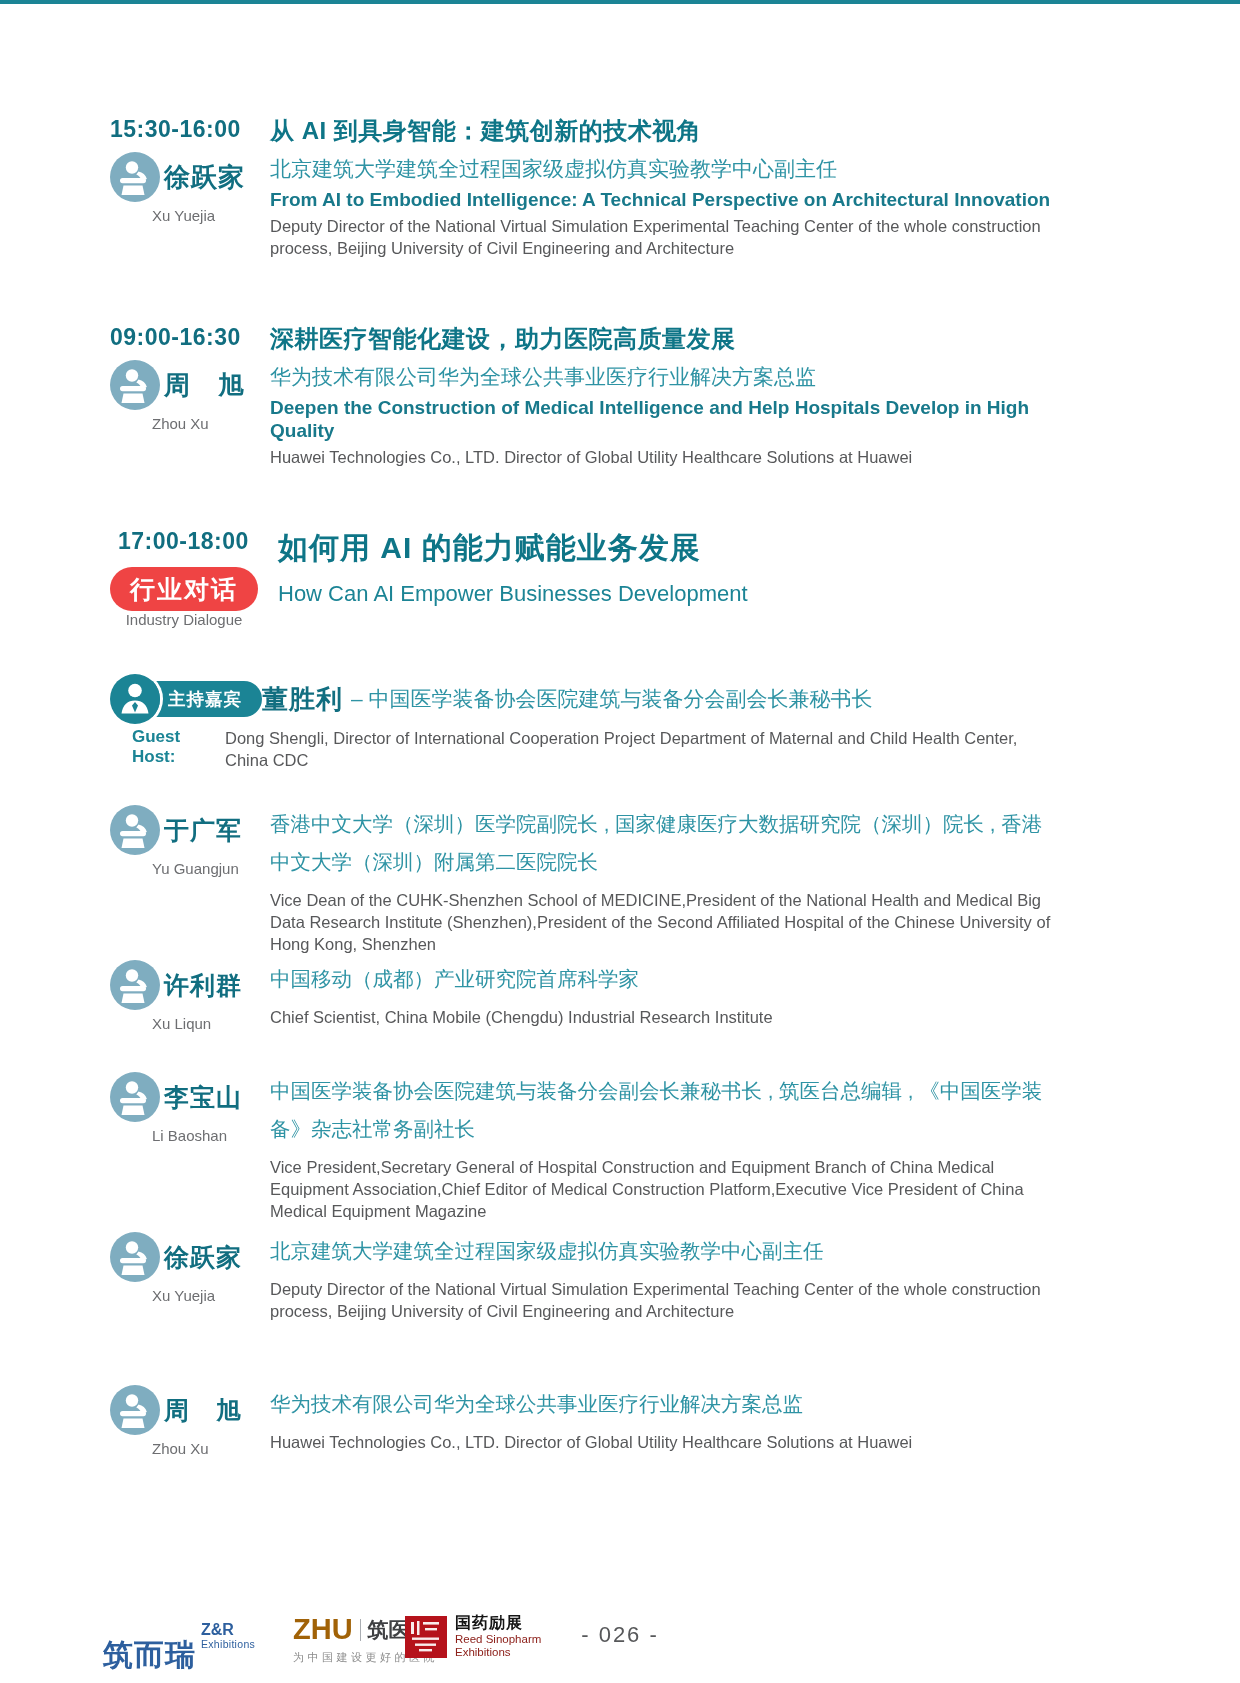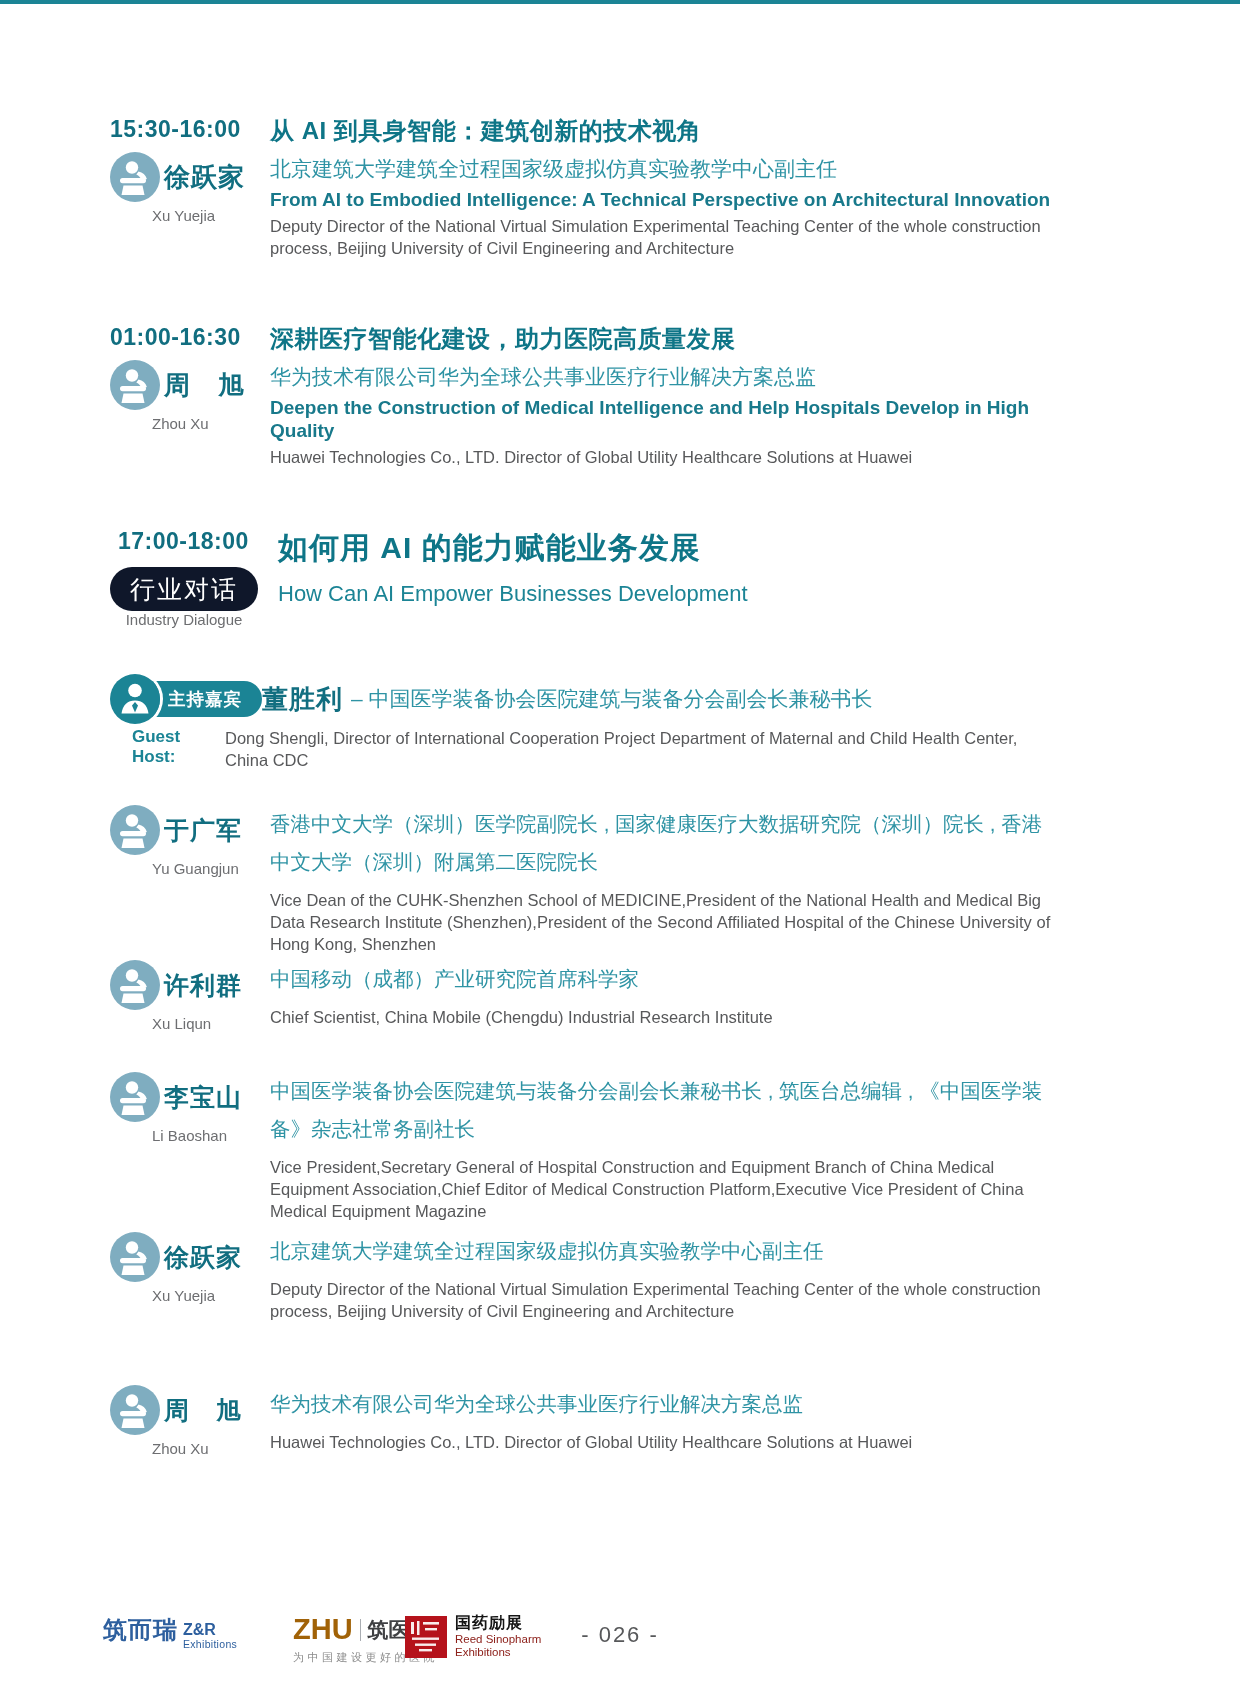--- a/index.html
+++ b/index.html
@@ -21,21 +21,21 @@
   .name-cn { font-size:26px; font-weight:700; color:#116e80; letter-spacing:1px; white-space:pre; }
   .name-en { font-size:15px; color:#6d6e71; margin-top:5px; padding-left:42px; }
 
   .cn-title { font-size:24px; font-weight:700; color:#0e7587; letter-spacing:.5px; line-height:1.25; margin-bottom:9px; }
   .cn-sub   { font-size:21px; color:#2e93a4; line-height:1.3; margin-bottom:7px; }
   .en-title { font-size:19px; font-weight:700; color:#18798b; line-height:1.2; margin-bottom:4px; }
   .en-sub   { font-size:16.5px; color:#57585a; line-height:1.33; }
 
   
   .dlg-time { padding-left:8px; margin-bottom:12px; }
-  .dlg-badge { width:148px; height:44px; background:#0f172a; color:#fff; font-size:25px; font-weight:400;
+  .dlg-badge { width:148px; height:44px; background:#ef4444; color:#fff; font-size:25px; font-weight:700;
     border-radius:23px; display:flex; align-items:center; justify-content:center; letter-spacing:2px; }
   .dlg-badge-en { width:148px; text-align:center; font-size:15px; color:#6d6e71; }
   .dlg-right { left:278px; }
   .dlg-title-cn { font-size:30px; font-weight:700; color:#0e7587; letter-spacing:1px; margin-bottom:12px; }
   .dlg-title-en { font-size:22px; color:#1b8495; }
 
   
   .host-line { position:absolute; left:110px; display:flex; align-items:center; }
   .host-avatar { width:50px; height:50px; z-index:2; border-radius:50%; box-shadow:0 0 0 3px #fff; }
   .host-pill { margin-left:-22px; padding:6px 20px 6px 30px; background:#1b8495; color:#fff; font-weight:700;
@@ -47,21 +47,21 @@
   .host-desc { width:832px; font-size:16.5px; color:#57585a; line-height:1.35; }
 
   
   .p-cn { font-size:20.5px; color:#2e93a4; line-height:38px; margin-bottom:8px; }
   .p-en { font-size:16.5px; color:#57585a; line-height:22px; }
   .panelist .name-cn { font-size:25px; }
 
   
   footer { position:absolute; top:1612px; left:0; width:1240px; height:64px; }
   .logo-zr { position:absolute; left:103px; top:6px; display:flex; align-items:flex-start; gap:5px; color:#2d5f9e; }
-  .zr-cn { font-size:24px; font-weight:700; letter-spacing:1px; line-height:1; }
+  .zr-cn { font-size:30px; font-weight:700; letter-spacing:1px; line-height:1;margin-top:22px; }
   .zr-stack { display:flex; flex-direction:column; line-height:1.05; padding-top:4px; }
   .zr-abbr { font-size:16px; font-weight:700; }
   .zr-sub { font-size:10.5px; letter-spacing:.3px; }
   .logo-zhu { position:absolute; left:293px; top:3px; }
   .zhu-row { display:flex; align-items:center; gap:7px; }
   .zhu-abbr { font-size:29px; font-weight:700; color:#a16207; line-height:1; }
   .zhu-div { width:1px; height:22px; background:#a9adb2; }
   .zhu-cn { position:relative; font-size:21px; font-weight:700; color:#3f4043; line-height:1; }
   .zhu-orange { position:absolute; right:-3px; bottom:-1px; width:13px; height:4px; background:#f08300; }
   .zhu-tag { margin-top:6px; font-size:11px; color:#8a8a8a; letter-spacing:3.5px; font-family:"Liberation Serif",serif; }
@@ -98,21 +98,21 @@
     <div class="col-right">
       <div class="cn-title">从 AI 到具身智能：建筑创新的技术视角</div>
       <div class="cn-sub">北京建筑大学建筑全过程国家级虚拟仿真实验教学中心副主任</div>
       <div class="en-title">From AI to Embodied Intelligence: A Technical Perspective on Architectural Innovation</div>
       <div class="en-sub">Deputy Director of the National Virtual Simulation Experimental Teaching Center of the whole construction process, Beijing University of Civil Engineering and Architecture</div>
     </div>
   </section>
 
   <section style="top:324px">
     <div class="col-left">
-      <div class="time">01:00-16:30</div>
+      <div class="time">09:00-16:30</div>
       <div class="speaker-row">
         <span class="avatar">
           <svg viewBox="0 0 50 50" width="50" height="50">
               <circle cx="25" cy="25" r="25" fill="#7fadc0"></circle>
               <circle cx="22" cy="15.5" r="6.2" fill="#fff"></circle>
               <path d="M28.5 19.5c4.2.8 7.2 3.4 8.4 7.6l-5.2 1.7c-.9-3-2.7-5.1-5.4-6.2z" fill="#fff"></path>
               <rect x="10" y="26" width="26" height="5.2" rx="2.6" fill="#fff"></rect>
               <path d="M13.5 33.5h19l2 9.5h-23z" fill="#fff"></path>
             </svg>
         </span>

